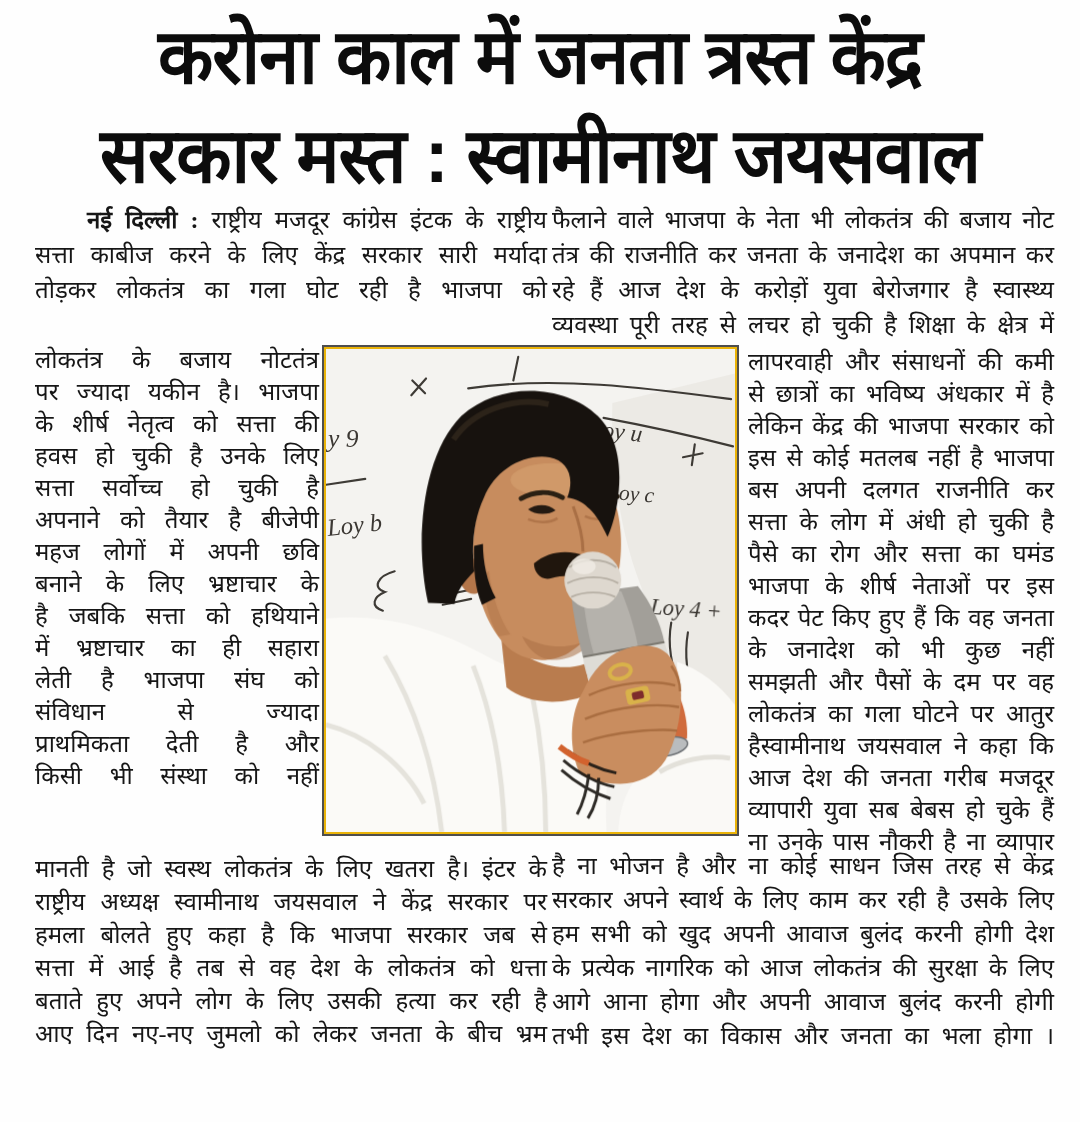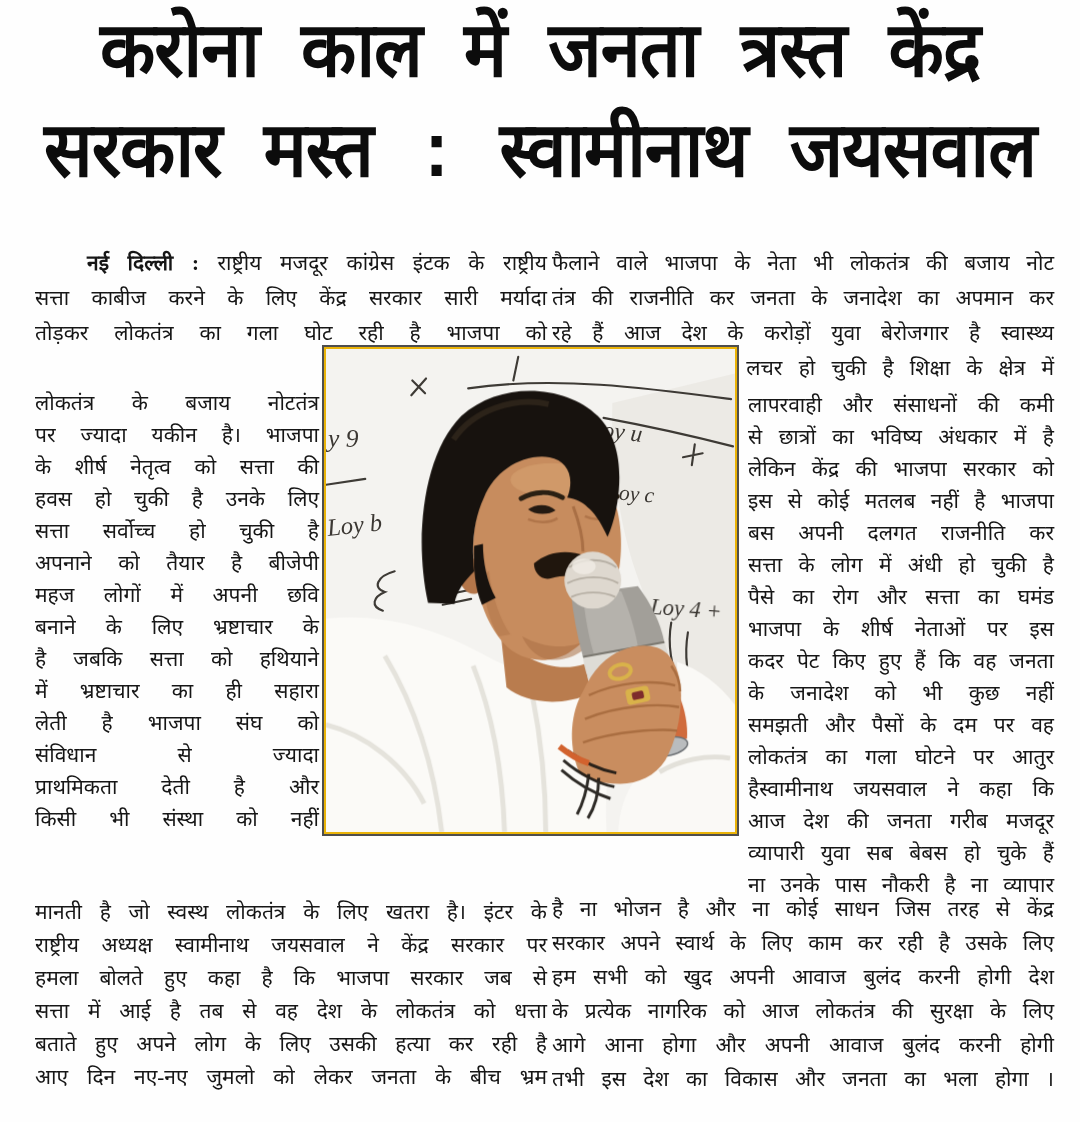--- a/index.html
+++ b/index.html
@@ -5,26 +5,26 @@
   html,body{margin:0;padding:0;}
   body{
     width:1080px;height:1122px;background:#ffffff;
     font-family:"Liberation Serif","DejaVu Serif",serif;
     color:#161616;position:relative;overflow:hidden;
   }
   .page{position:absolute;inset:0;background:#fefefe;}
   
   .headline{
     position:absolute;left:0;top:6px;width:1080px;text-align:center;
-    font-family:Liberation Mono, monospace;
+    font-family:Liberation Sans, sans-serif;
     font-weight:800;color:#0c0c0c;
   }
   .headline .hl{font-size:72px;line-height:100px;letter-spacing:-1px;transform:scaleY(1.06);}
   
-  .tblock{position:absolute;font-size:21px;margin-top:43px;}
+  .tblock{position:absolute;font-size:24px;}
   .tline{text-align:justify;text-align-last:justify;white-space:normal;}
   .para-left-top   {left:35px;  top:203px; width:512px; line-height:35px;}
   .col-left        {left:35px;  top:344px; width:284px; line-height:32px;}
   .para-left-bot   {left:35px;  top:853px; width:512px; line-height:33px;}
   .para-right-top  {left:552px; top:203px; width:502px; line-height:35px;}
   .col-right       {left:748px; top:346px; width:306px; line-height:32px;}
   .para-right-bot  {left:552px; top:849px; width:502px; line-height:34px;}
   .indent{display:inline-block;width:52px;}
   .bold{font-weight:bold;}
   

